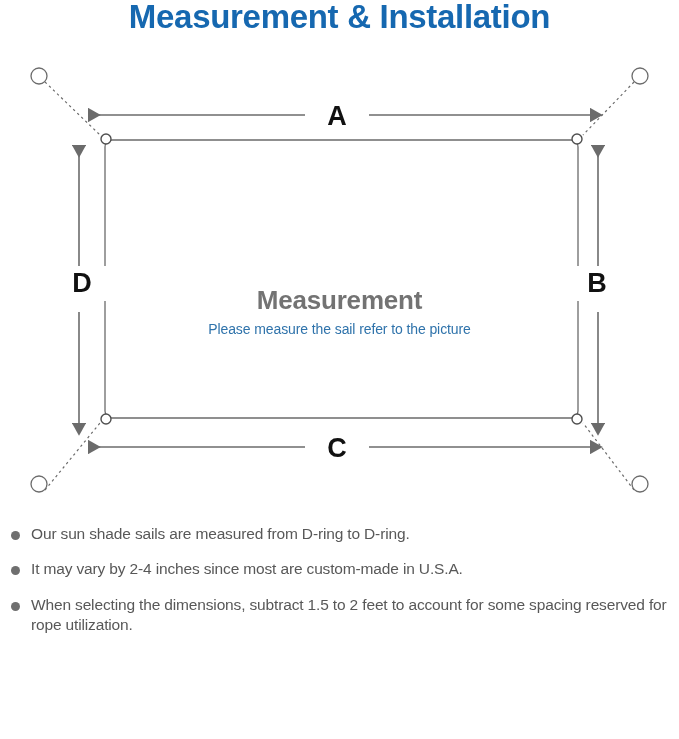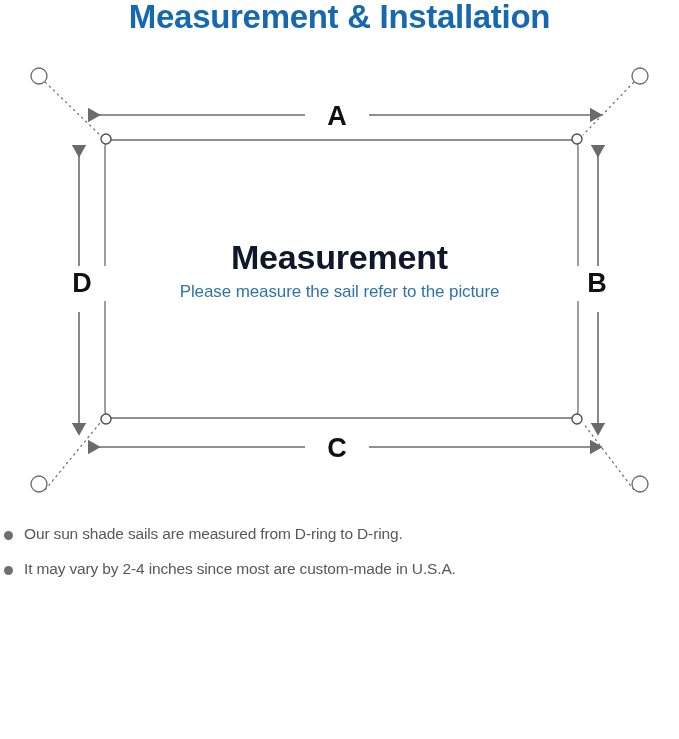--- a/index.html
+++ b/index.html
@@ -23,25 +23,25 @@
   }
 
   .diagram{position:absolute;left:0;top:48px;width:679px;height:470px;}
   .diagram svg{display:block;}
 
   .center-label{
     position:absolute;left:0;top:238px;width:679px;text-align:center;
     pointer-events:none;
   }
   .center-title{
-    font-size:34px;font-weight:bold;color:#0f172a;
-    letter-spacing:-0.2px;line-height:1.15;
+    font-size:26px;font-weight:bold;color:#737373;
+    letter-spacing:-0.2px;line-height:1.15;margin-top:48px;
   }
   .center-sub{
-    font-size:17px;color:#2f73ab;margin-top:5px;letter-spacing:-0.1px;
+    font-size:14px;color:#2f73ab;margin-top:5px;letter-spacing:-0.1px;
   }
 
   .dim-letter{
     position:absolute;
     font-size:27px;font-weight:bold;color:#111;
     background:#ffffff;
     line-height:1;
     text-align:center;
     font-family:"Liberation Sans", sans-serif;
   }
@@ -50,21 +50,21 @@
   #letter-b{left:570px;top:266px;width:54px;padding:4px 0;}
   #letter-d{left:55px;top:266px;width:54px;padding:4px 0;}
 
   .notes{
     position:absolute;left:0;top:524px;width:679px;
   }
   .note-row{
     display:flex;
     align-items:flex-start;
     margin-bottom:15px;
-    padding-left:4px;
+    padding-left:11px;
     padding-right:6px;
   }
   .note-bullet{
     flex:0 0 auto;
     width:9px;height:9px;border-radius:50%;
     background:#6f6f6f;
     margin-top:7px;margin-right:11px;
   }
   .note-text{
     flex:1 1 auto;
@@ -144,15 +144,19 @@
 
   <div class="notes">
     <div class="note-row">
       <span class="note-bullet"></span>
       <span class="note-text">Our sun shade sails are measured from D-ring to D-ring.</span>
     </div>
     <div class="note-row">
       <span class="note-bullet"></span>
       <span class="note-text">It may vary by 2-4 inches since most are custom-made in U.S.A.</span>
     </div>
+    <div class="note-row">
+      <span class="note-bullet"></span>
+      <span class="note-text">When selecting the dimensions, subtract 1.5 to 2 feet to account for some spacing reserved for rope utilization.</span>
+    </div>
   </div>
 
 </div>
 
 </body></html>

